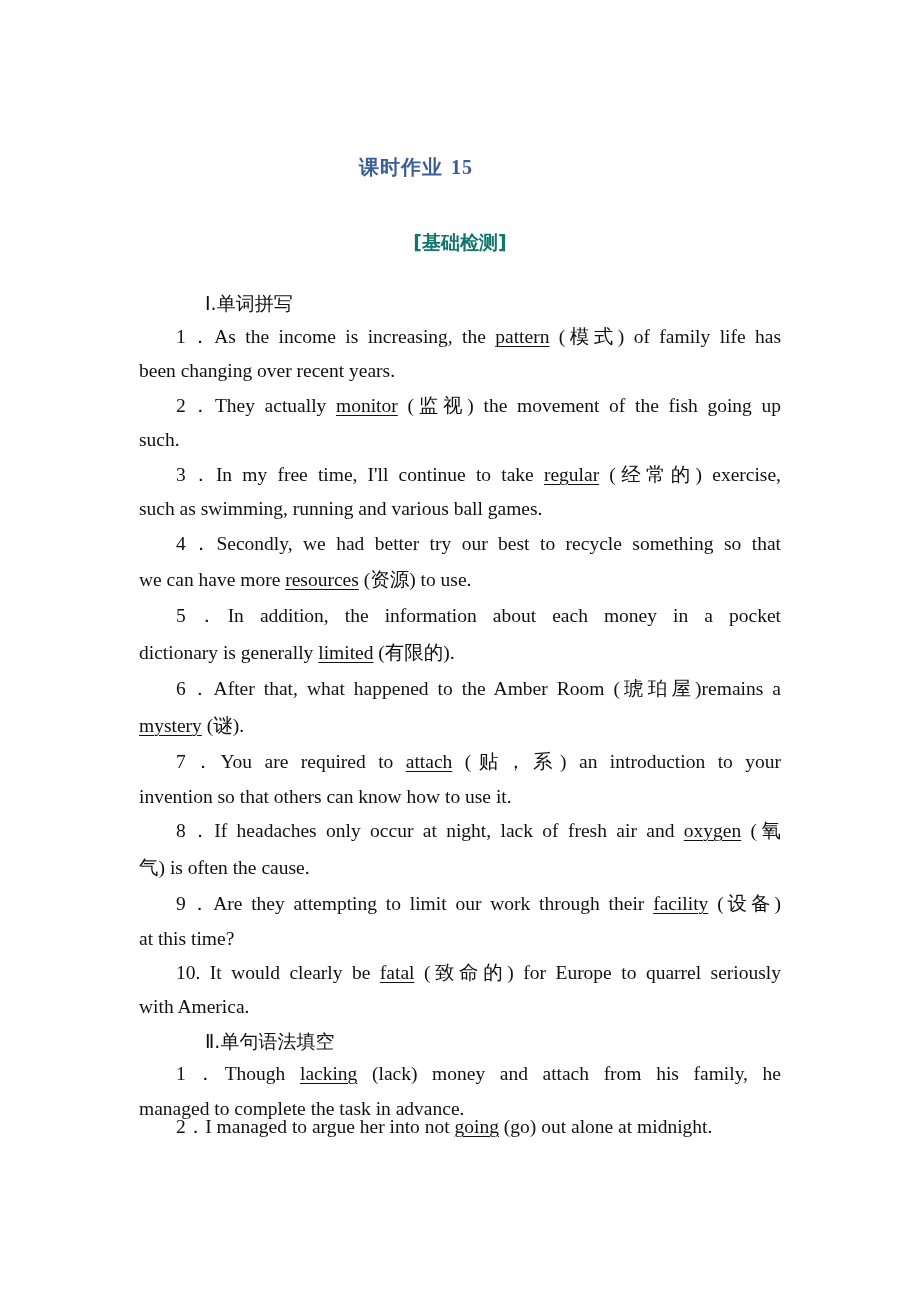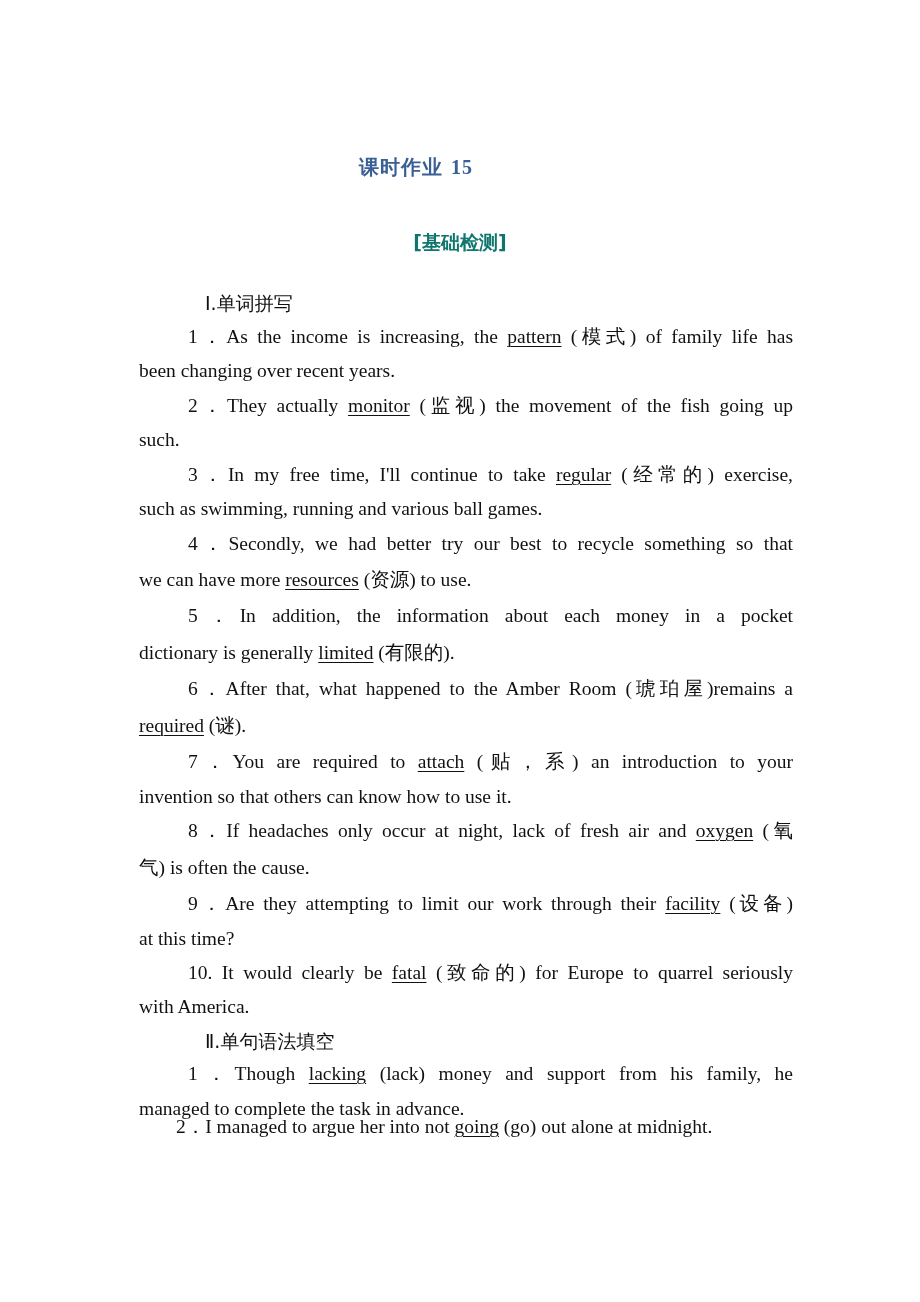--- a/index.html
+++ b/index.html
@@ -7,21 +7,21 @@
          font-family: "Liberation Serif", "DejaVu Serif", serif; color: #111; }
   .page-title { position: absolute; top: 154px; left: 0; width: 832px; text-align: center;
          font-size: 20px; font-weight: bold; color: #3a5f96; letter-spacing: 1px;
          font-family: "DejaVu Sans", "Liberation Sans", sans-serif; }
   .page-title .num { font-family: "Liberation Serif", serif; }
   .subtitle { position: absolute; top: 230px; left: 0; width: 920px; text-align: center;
          font-size: 19px; font-weight: bold; color: #0f766e;
          font-family: "DejaVu Sans", "Liberation Sans", sans-serif; }
   .content { position: absolute; left: 139px; top: 286px; width: 642px; font-size: 19.5px; line-height: 34.5px; }
   .line { position: absolute; left: 0; white-space: nowrap; }
-  .justified { width: 642px; text-align: justify; text-align-last: justify; white-space: normal; margin-left: 12px; }
+  .justified { width: 642px; text-align: justify; text-align-last: justify; white-space: normal; }
   .indent { left: 37px; }
   .indent.justified { width: 605px; }
   .section { left: 46px; font-family: "DejaVu Sans", "Liberation Sans", sans-serif; font-size: 19px; margin-left: 20px; }
   .ans { text-decoration: underline; text-underline-offset: 3px; text-decoration-thickness: 1px; }
 </style>
 </head>
 <body>
 
 <div class="page-title"><span>课时作业</span> <span class="num">15</span></div>
 <div class="subtitle">[基础检测]</div>
@@ -39,33 +39,33 @@
   <div class="line indent justified" style="top:172px"><span>3．</span><span>In my free time, I'll continue to take </span><span class="ans">regular</span><span> (经常的)</span><span> exercise,</span></div>
   <div class="line" style="top:206px">such as swimming, running and various ball games.</div>
 
   <div class="line indent justified" style="top:241px"><span>4．</span><span>Secondly, we had better try our best to recycle something so that</span></div>
   <div class="line" style="top:277px"><span>we can have more </span><span class="ans">resources</span><span> (资源)</span><span> to use.</span></div>
 
   <div class="line indent justified" style="top:313px"><span>5．</span><span>In addition, the information about each money in a pocket</span></div>
   <div class="line" style="top:350px"><span>dictionary is generally </span><span class="ans">limited</span><span> (有限的)</span><span>.</span></div>
 
   <div class="line indent justified" style="top:386px"><span>6．</span><span>After that, what happened to the Amber Room (琥珀屋)remains a</span></div>
-  <div class="line" style="top:423px"><span class="ans">required</span><span> (谜)</span><span>.</span></div>
+  <div class="line" style="top:423px"><span class="ans">mystery</span><span> (谜)</span><span>.</span></div>
 
   <div class="line indent justified" style="top:459px"><span>7．</span><span>You are required to </span><span class="ans">attach</span><span> (贴，系)</span><span> an introduction to your</span></div>
   <div class="line" style="top:494px">invention so that others can know how to use it.</div>
 
   <div class="line indent justified" style="top:528px"><span>8．</span><span>If headaches only occur at night, lack of fresh air and </span><span class="ans">oxygen</span><span> (氧</span></div>
   <div class="line" style="top:565px"><span>气)</span><span> is often the cause.</span></div>
 
   <div class="line indent justified" style="top:601px"><span>9．</span><span>Are they attempting to limit our work through their </span><span class="ans">facility</span><span> (设备)</span></div>
   <div class="line" style="top:636px">at this time?</div>
 
   <div class="line indent justified" style="top:670px"><span>10.</span><span> It would clearly be </span><span class="ans">fatal</span><span> (致命的)</span><span> for Europe to quarrel seriously</span></div>
   <div class="line" style="top:704px">with America.</div>
 
   <div class="line section" style="top:738px">Ⅱ.单句语法填空</div>
 
-  <div class="line indent justified" style="top:771px"><span>1．</span><span>Though </span><span class="ans">lacking</span><span> (lack)</span><span> money and support from his family, he</span></div>
+  <div class="line indent justified" style="top:771px"><span>1．</span><span>Though </span><span class="ans">lacking</span><span> (lack)</span><span> money and attach from his family, he</span></div>
   <div class="line" style="top:806px">managed to complete the task in advance.</div>
 
   <div class="line indent" style="top:824px"><span>2．</span><span>I managed to argue her into not </span><span class="ans">going</span><span> (go)</span><span> out alone at midnight.</span></div>
 </div>
 
 </body></html>

